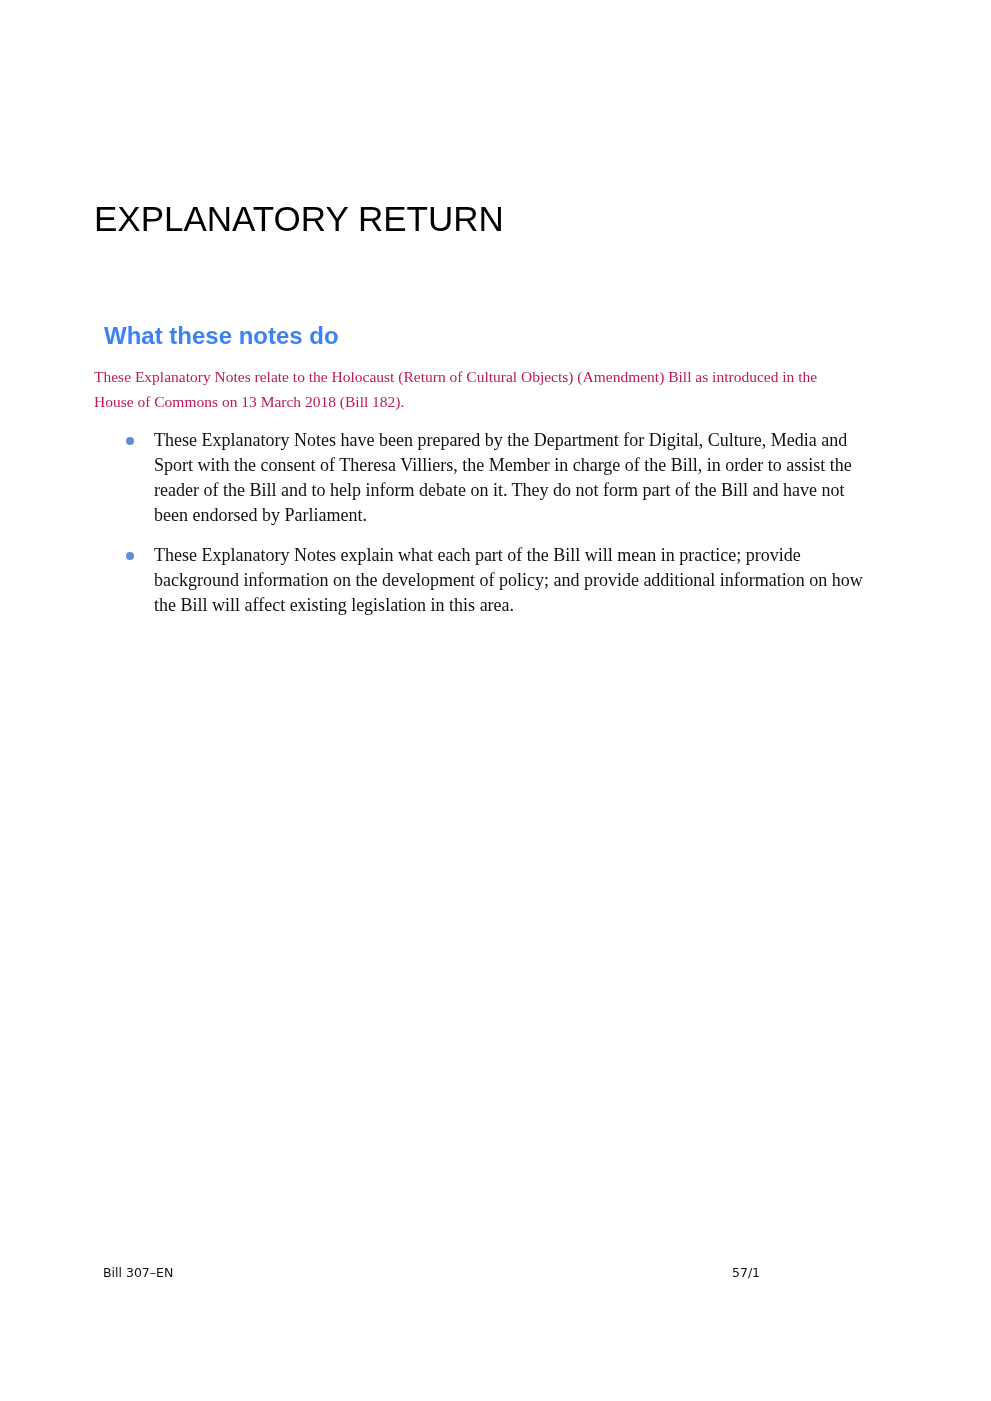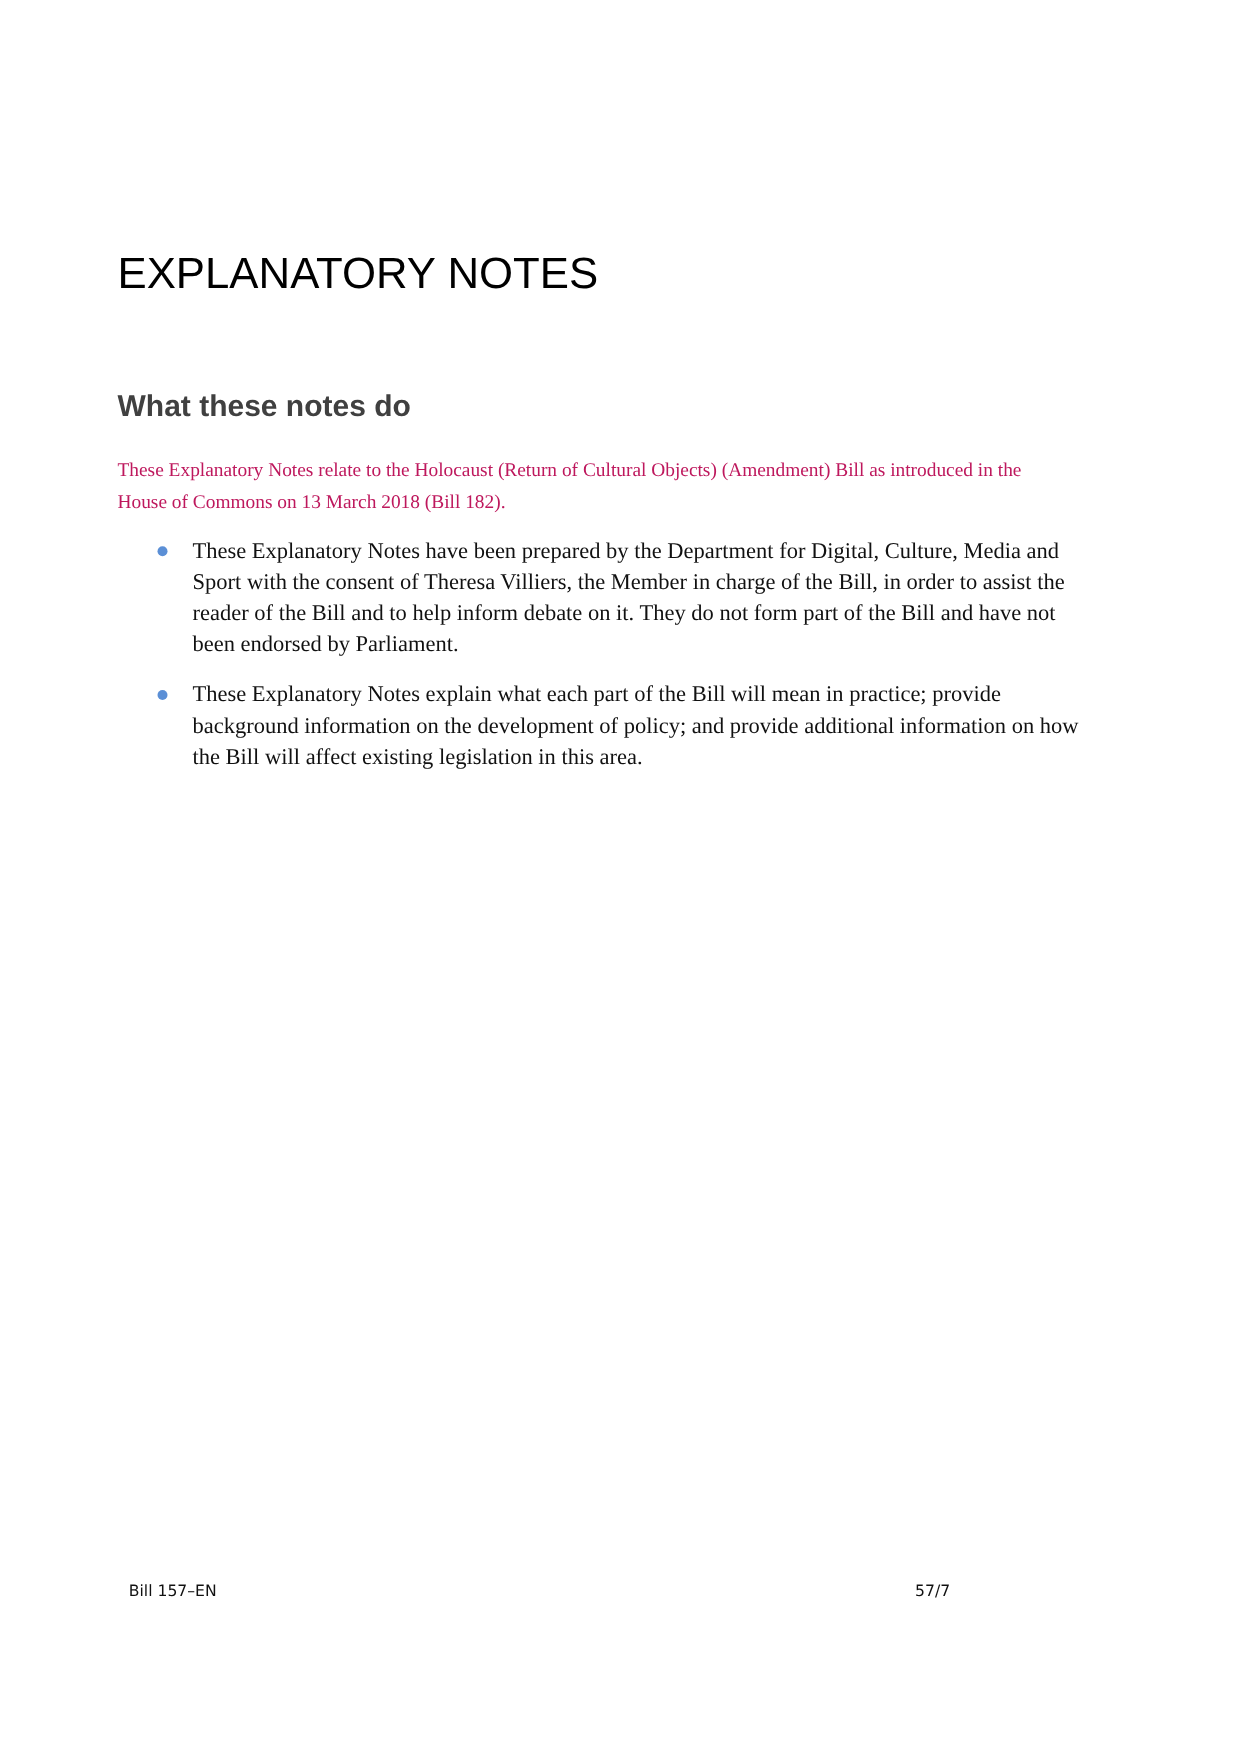--- a/index.html
+++ b/index.html
@@ -12,21 +12,21 @@
       letter-spacing: 0.1px;
     }
     .subtitle {
       position: absolute; left: 94px; top: 199px;
       font-family: "Liberation Sans", sans-serif; font-weight: normal;
       font-size: 35px; line-height: 40px; color: #000; margin: 0;
     }
     .section-heading {
       position: absolute; left: 94px; top: 311px;
       font-family: "Liberation Sans", sans-serif; font-weight: bold;
-      font-size: 24px; line-height: 30px; color: #404040; margin: 0;
+      font-size: 24px; line-height: 30px; color: #3b82f6; margin: 10px;
     }
     .intro {
       position: absolute; left: 94px; top: 365px; width: 730px;
       font-family: "Liberation Serif", serif; font-size: 15.5px; line-height: 24.5px;
       color: #be185d; margin: 0;
     }
     .bullets {
       position: absolute; left: 124px; top: 428px; width: 740px;
       list-style: none; margin: 0; padding: 0;
     }
@@ -45,31 +45,31 @@
     }
     .footer-right {
       position: absolute; left: 732px; top: 1265px;
       font-family: "DejaVu Sans", sans-serif; font-size: 12.5px; color: #111;
     }
   </style>
 </head>
 <body>
 
 <div class="page">
-  <h2 class="subtitle">EXPLANATORY NOTES</h2>
+  <h2 class="subtitle">EXPLANATORY RETURN</h2>
 
   <h3 class="section-heading">What these notes do</h3>
   <p class="intro">These Explanatory Notes relate to the Holocaust (Return of Cultural Objects) (Amendment) Bill as introduced in the House of Commons on 13 March 2018 (Bill 182).</p>
 
   <ul class="bullets">
     <li class="bullet-item">
       <span class="bullet-dot"></span>
       <span>These Explanatory Notes have been prepared by the Department for Digital, Culture, Media and Sport with the consent of Theresa Villiers, the Member in charge of the Bill, in order to assist the reader of the Bill and to help inform debate on it. They do not form part of the Bill and have not been endorsed by Parliament.</span>
     </li>
     <li class="bullet-item">
       <span class="bullet-dot"></span>
       <span>These Explanatory Notes explain what each part of the Bill will mean in practice; provide background information on the development of policy; and provide additional information on how the Bill will affect existing legislation in this area.</span>
     </li>
   </ul>
 
-  <div class="footer-left">Bill 157–EN</div>
-  <div class="footer-right">57/7</div>
+  <div class="footer-left">Bill 307–EN</div>
+  <div class="footer-right">57/1</div>
 </div>
 
 </body></html>

